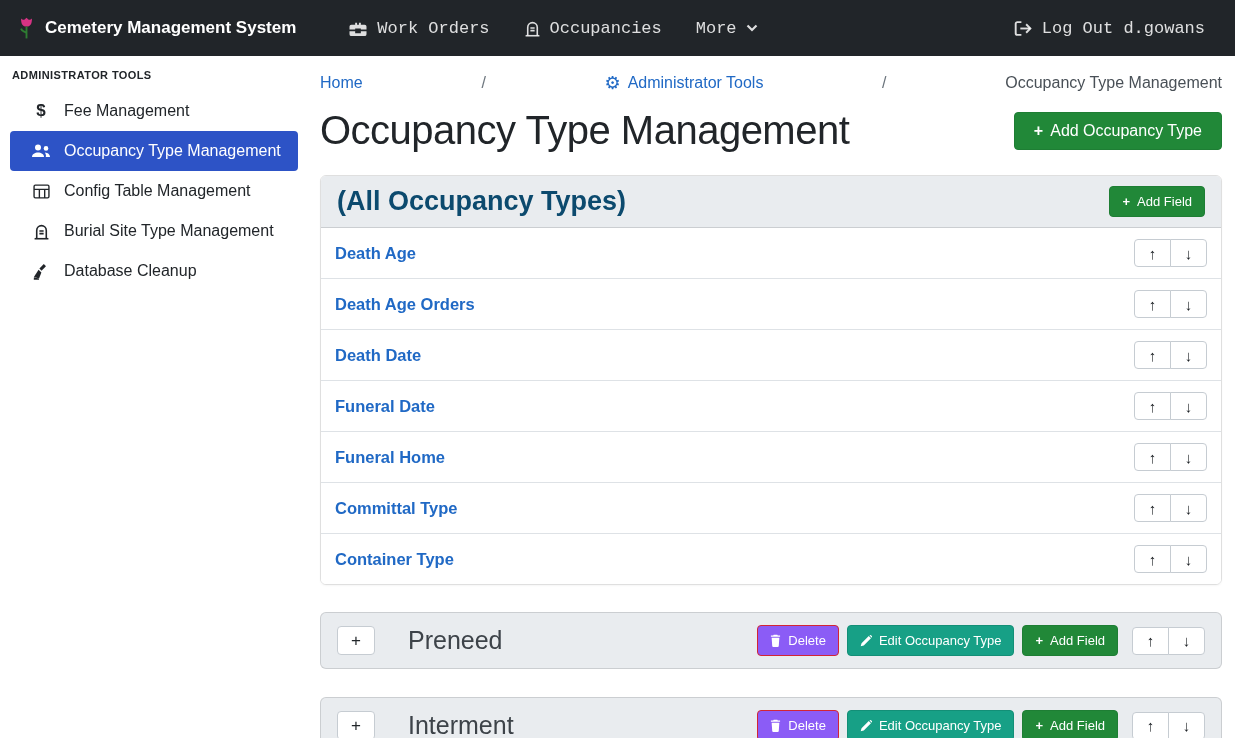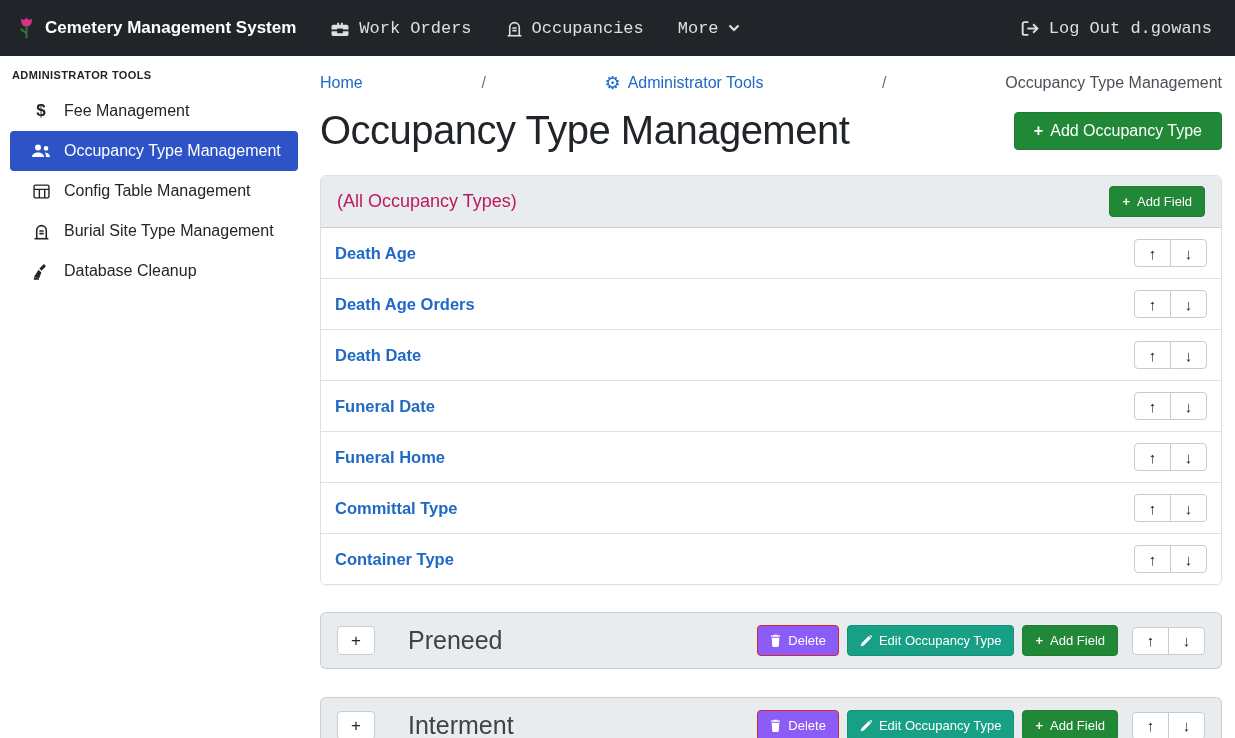--- a/index.html
+++ b/index.html
@@ -20,21 +20,21 @@
     color: #fff;
   }
   .brand {
     display: flex;
     align-items: center;
     gap: 10px;
     font-weight: 700;
     font-size: 17px;
     color: #fff;
     cursor: pointer;
-    margin-right: 34px;
+    margin-right: 52px;
   }
   .nav-item {
     display: flex;
     align-items: center;
     gap: 9px;
     color: rgba(255,255,255,.85);
     font-size: 17px;
     margin-right: 34px;
     cursor: pointer;
     font-family: Liberation Mono, monospace;
@@ -135,21 +135,21 @@
     margin-bottom: 27px;
   }
   .card-header {
     background: #e9ecef;
     padding: 10px 16px;
     display: flex;
     align-items: center;
     justify-content: space-between;
     border-bottom: 1px solid rgba(0,0,0,.125);
   }
-  .card-header-title { font-size: 18px; font-weight: 400; color: #be185d; }
+  .card-header-title { font-size: 27px; font-weight: 700; color: #0c4a6e; }
   .field-row {
     background: #fff;
     padding: 11px 14px;
     display: flex;
     align-items: center;
     justify-content: space-between;
     border-bottom: 1px solid #dee2e6;
   }
   .field-row:last-child { border-bottom: none; }
   .field-link { color: #2069c5; font-weight: 700; font-size: 16.5px; cursor: pointer; }
@@ -244,21 +244,21 @@
 
   <div class="nav-item">
     <span>More</span>
     <span style="display:inline-flex">
       <svg width="12" height="8" viewBox="0 0 12 8" fill="none" stroke="currentColor" stroke-width="2.2">
         <path d="M1.5 1.5 6 6l4.5-4.5"></path>
       </svg>
     </span>
   </div>
 
-  <div class="nav-item nav-right" style="margin-right:5px">
+  <div class="nav-item nav-right" style="margin-right:12px">
     <span style="display:inline-flex">
       <svg width="19" height="17" viewBox="0 0 18 16" fill="none" stroke="currentColor" stroke-width="1.8">
         <path d="M7 2H3.2A1.6 1.6 0 0 0 1.6 3.6v8.8A1.6 1.6 0 0 0 3.2 14H7"></path>
         <path d="M11.5 4l4 4-4 4"></path>
         <path d="M15.5 8H6"></path>
       </svg>
     </span>
     <span>Log Out d.gowans</span>
   </div>
 </div>

